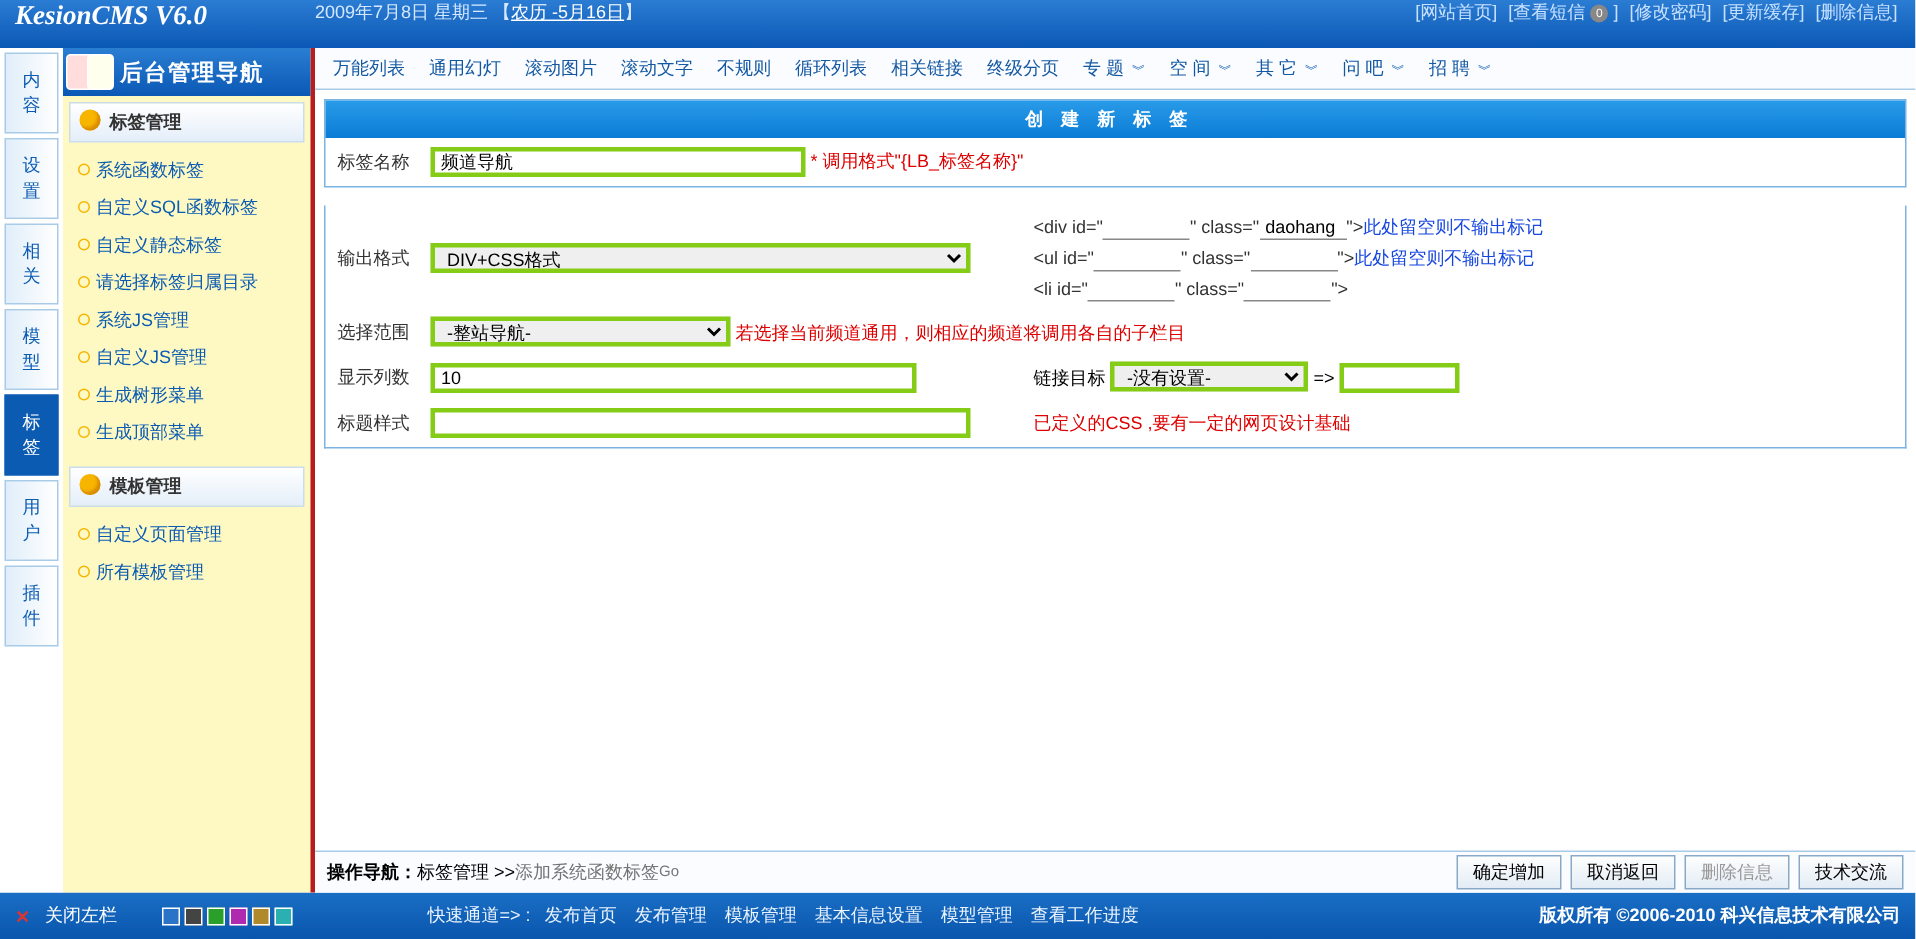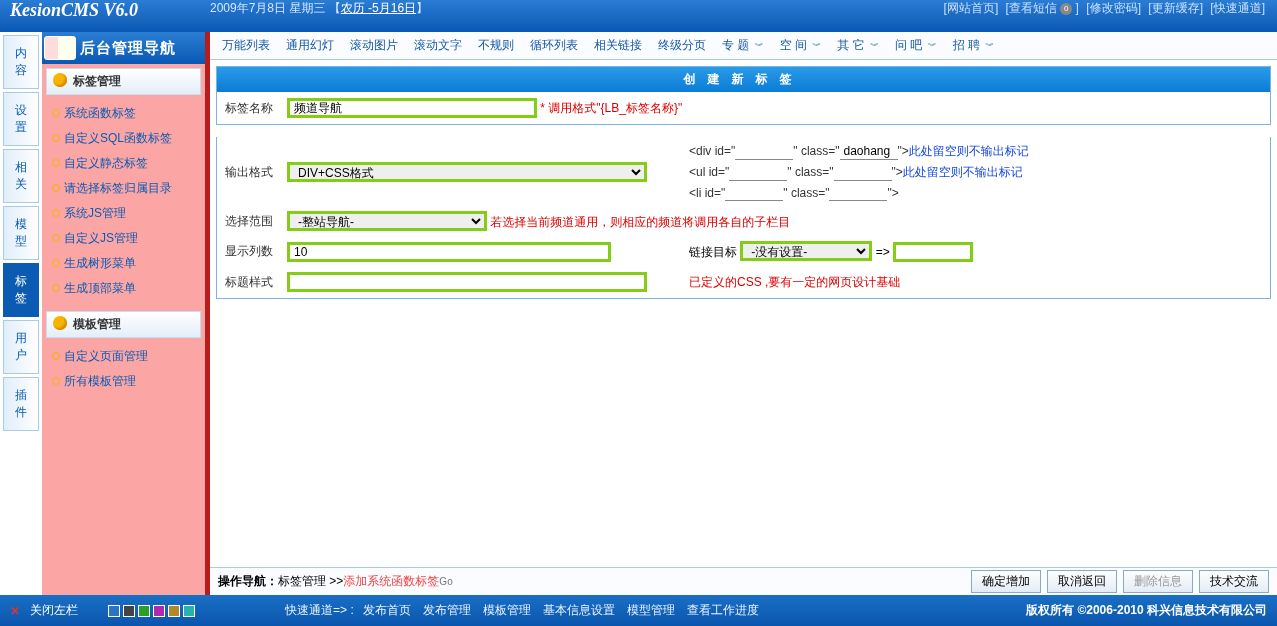--- a/index.html
+++ b/index.html
@@ -8,21 +8,21 @@
 .logo{font-family:Georgia,serif;font-size:18px;font-style:italic;font-weight:bold;color:#fff;width:200px}
 .date-info{font-size:12px;color:#d5e8ff}
 .date-info a{color:#fff;text-decoration:underline}
 .top-links{margin-left:auto;color:#c7e1ff}
 .top-links a{color:#c7e1ff;text-decoration:none;margin:0 2px}
 .badge-icon{display:inline-block;width:12px;height:12px;border-radius:50%;background:#888;color:#fff;font-size:8px;line-height:12px;text-align:center;vertical-align:middle}
 .main{display:flex;height:563px}
 .left-tabs{width:42px;background:#fff}
 .left-tab{width:36px;height:54px;margin:3px;border:1px solid #a8cbe8;background:linear-gradient(to right,#e0eefa,#fff);color:#0b5bb2;display:flex;flex-direction:column;align-items:center;justify-content:center;line-height:1.4;cursor:pointer;position:relative}
 .left-tab.active{background:#0b5bb2;color:#fff;border-color:#0b5bb2}
-.nav-col{width:168px;background:#fca5a5;border-right:5px solid #b91c1c}
+.nav-col{width:168px;background:#fef9c3;border-right:3px solid #b91c1c}
 .nav-header{height:32px;background:linear-gradient(to bottom,#2a7ed2,#0a58b5);color:#fff;display:flex;align-items:center}
 .avatars{display:inline-flex;margin-left:2px}
 .avatar{width:18px;height:24px;border-radius:3px;background:#fdd;display:inline-block;margin-right:-4px;border:1px solid #fff}
 .nav-title{font-size:15px;font-weight:bold;margin-left:8px;letter-spacing:1px}
 .nav-group-hdr{background:linear-gradient(to bottom,#fff,#e4eef9);border:1px solid #c9ddee;margin:4px;padding:4px 6px;font-weight:bold;color:#333;display:flex;align-items:flex-start}
 .nav-group-hdr .bullet{width:14px;height:14px;border-radius:50%;background:#f7b500;margin-right:6px;display:inline-block;box-shadow:inset -2px -2px 2px #d98c00}
 .nav-items{padding:2px 8px 6px 8px}
 .nav-item{padding:4px 4px 4px 14px;color:#0b5bb2;cursor:pointer;position:relative}
 .nav-item:before{content:"";position:absolute;left:2px;top:8px;width:6px;height:6px;border:1px solid #f7b500;border-radius:50%}
 .content{flex:1;display:flex;flex-direction:column;background:#fff}
@@ -35,21 +35,21 @@
 .form-tbl td{padding:4px 6px;vertical-align:middle}
 .lbl{width:60px;color:#333;white-space:nowrap}
 input[type=text],select{border:3px solid #84cc16;height:20px;padding:0 4px;font-size:12px}
 .inp-wide{width:250px}
 .note-red{color:#d00}
 .note-blue{color:#1546e0}
 .css-right{color:#333}
 .css-right input{width:58px;border:none;border-bottom:1px solid #888;height:16px}
 .breadcrumb-bar{height:28px;border-top:1px solid #a8cbe8;display:flex;align-items:center;padding:0 8px;margin-top:auto;background:#fafcff}
 .breadcrumb-bar .lead{font-weight:bold}
-.bc-red{color:#ef4444}
+.bc-red{color:#737373}
 .btn-row{margin-left:auto;display:flex;gap:6px}
 .btn{border:1px solid #8aa9c7;background:linear-gradient(to bottom,#fdfefe,#e3ecf5);padding:2px 10px;cursor:pointer}
 .btn.disabled{color:#999}
 .footer{height:31px;background:linear-gradient(to bottom,#1a6fc5,#0a55ad);color:#cfe6ff;display:flex;align-items:center;padding:0 10px}
 .close-left{color:#fff;margin-left:6px}
 .close-x{color:#d33;font-weight:bold;margin-right:4px}
 .color-swatches{display:inline-flex;gap:3px;margin-left:30px}
 .sw{width:12px;height:12px;border:1px solid #fff}
 .quick{margin-left:90px;color:#e9f3ff}
 .quick a{color:#e9f3ff;text-decoration:none;margin:0 6px}
@@ -62,21 +62,21 @@
   <div class="logo">KesionCMS V6.0</div>
   <div class="date-info">
     <span>2009年7月8日  星期三</span>
     <span>【</span><a href="#">农历 -5月16日</a><span>】</span>
   </div>
   <div class="top-links">
     <a href="#">[网站首页]</a>
     <a href="#"><span>[查看短信</span> <span class="badge-icon">0</span> <span>]</span></a>
     <a href="#">[修改密码]</a>
     <a href="#">[更新缓存]</a>
-    <a href="#">[快速通道]</a>
+    <a href="#">[删除信息]</a>
   </div>
 </div>
 
 <div class="main">
   <div class="left-tabs" id="left-tabs">
       <div class="left-tab">
         <span>内</span>
         <span>容</span>
       </div>
       <div class="left-tab">

